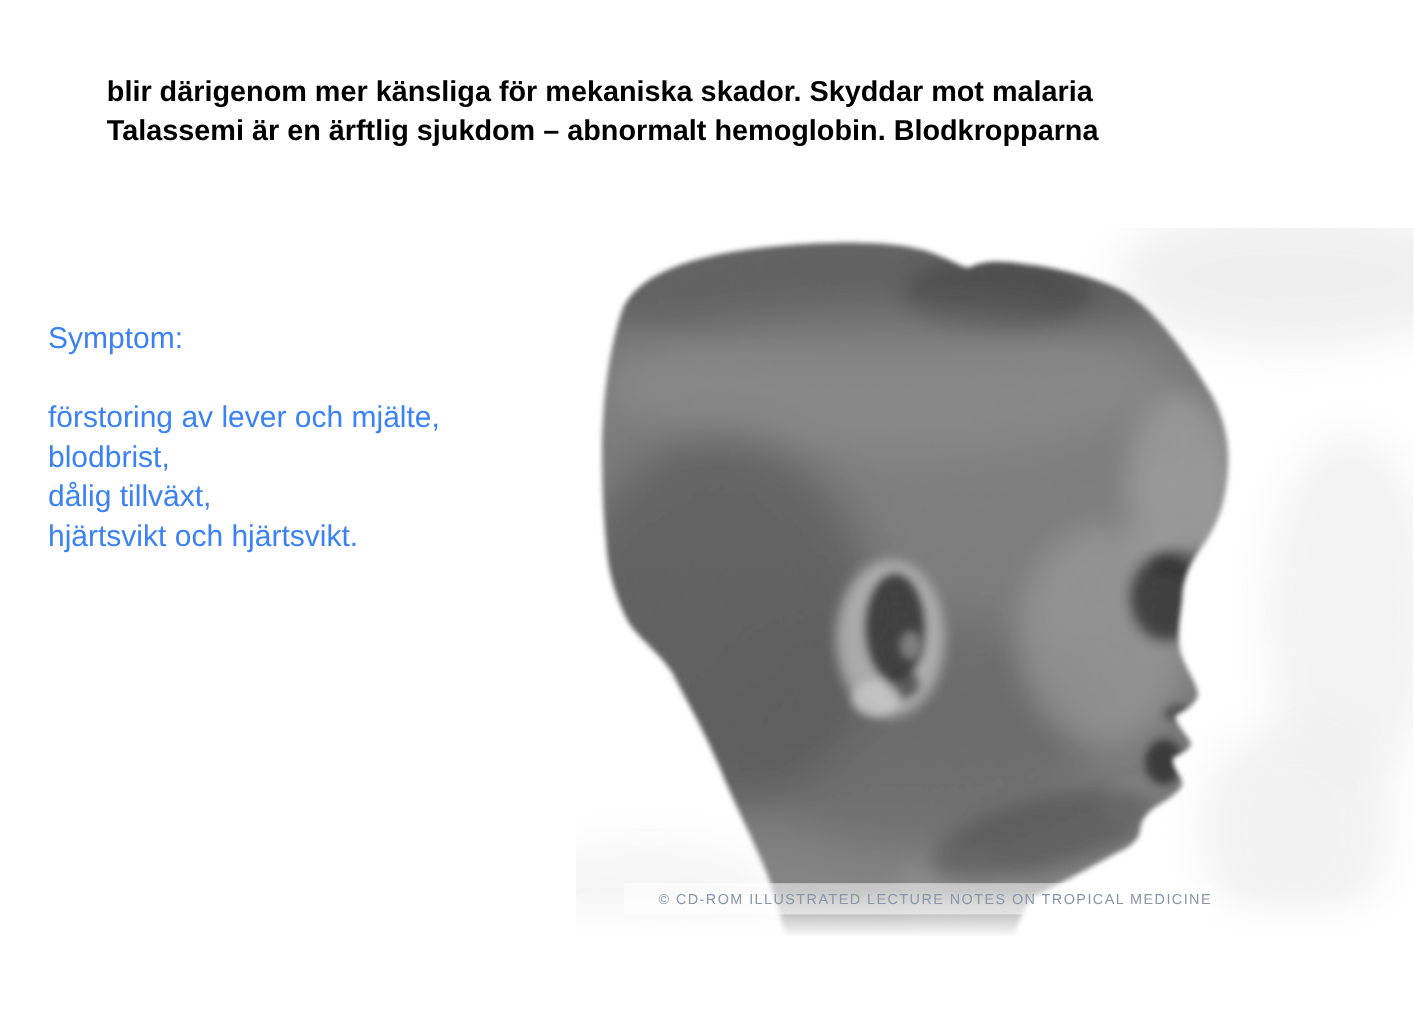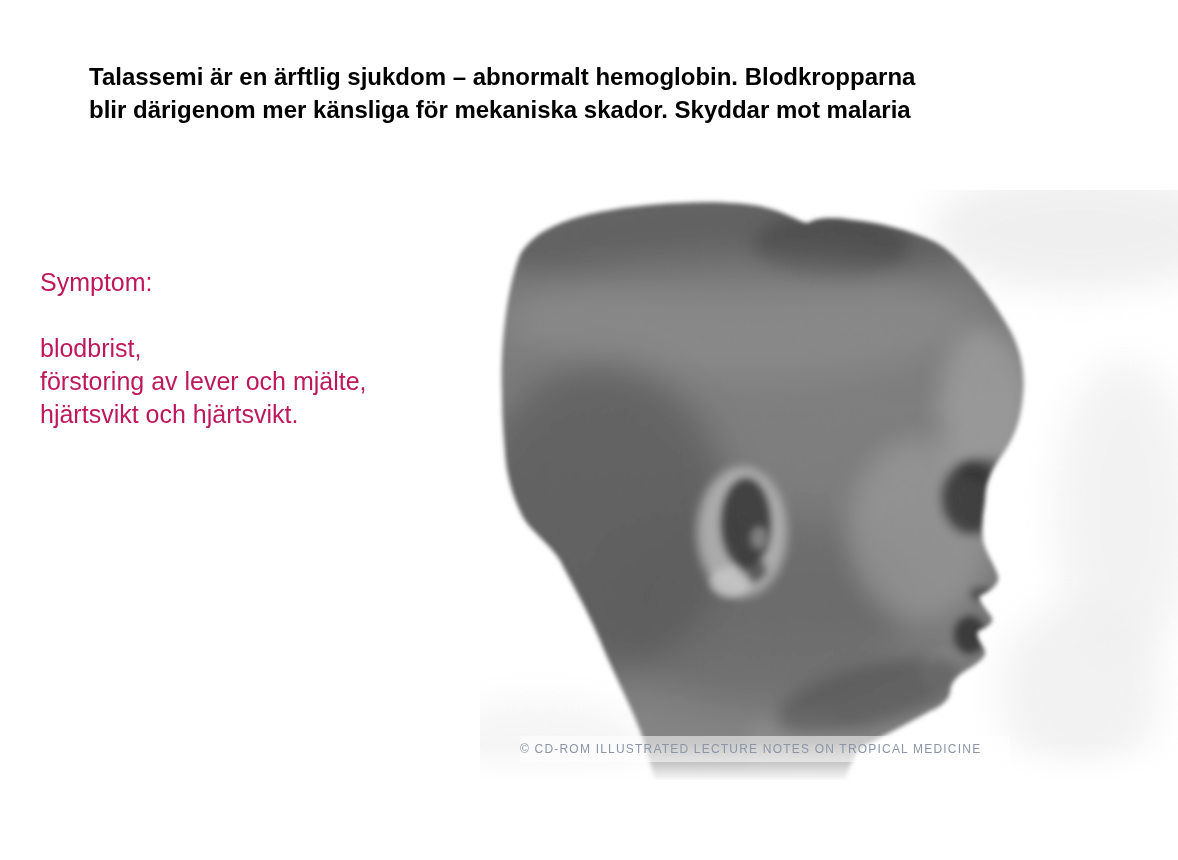--- a/index.html
+++ b/index.html
@@ -20,55 +20,56 @@
     white-space: nowrap;
     color: #000;
   }
   .left-text {
     position: absolute;
     left: 40px; top: 266px;
     font-size: 25px;
     line-height: 33px;
     font-weight: normal;
     white-space: nowrap;
-    color: #be185d;
+    color: #3b82f6;
   }
   .left-text .sp { height: 33px; }
   .photo-area {
     position: absolute;
     left: 480px; top: 190px;
     width: 698px; height: 590px;
   }
   .photo-area svg { display: block; }
   .photo-caption {
     position: absolute;
     left: 40px; top: 546px;
     width: 490px; height: 26px;
     line-height: 26px;
     background: rgba(255,255,255,0.55);
     color: #8b95a6;
     font-size: 12px;
     letter-spacing: 1.2px;
-    text-align: left;
+    text-align: right;
     white-space: nowrap;
   }
 </style>
 </head>
 <body>
 
 <div class="slide-title">
+  <div>blir därigenom mer känsliga för mekaniska skador. Skyddar mot malaria</div>
   <div>Talassemi är en ärftlig sjukdom – abnormalt hemoglobin. Blodkropparna</div>
-  <div>blir därigenom mer känsliga för mekaniska skador. Skyddar mot malaria</div>
 </div>
 
 <div class="left-text">
   <div>Symptom:</div>
   <div class="sp"></div>
+  <div>förstoring av lever och mjälte,</div>
   <div>blodbrist,</div>
-  <div>förstoring av lever och mjälte,</div>
+  <div>dålig tillväxt,</div>
   <div>hjärtsvikt och hjärtsvikt.</div>
   <div class="sp"></div>
 </div>
 
 <div class="photo-area" title="Black-and-white profile photograph of a young child with a markedly enlarged, bossed skull">
   <svg width="698" height="590" viewBox="0 0 698 590">
     <defs>
       <path id="headPath" d="
         M 22 205
         C 20 150 28 95 40 65

